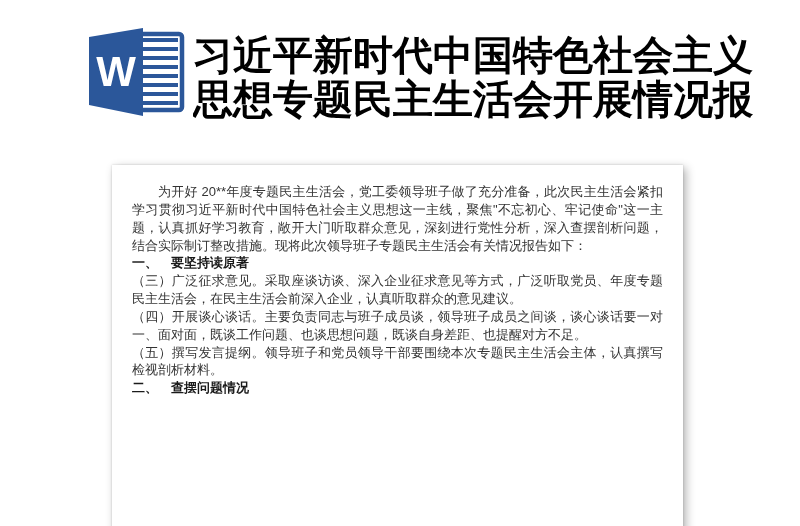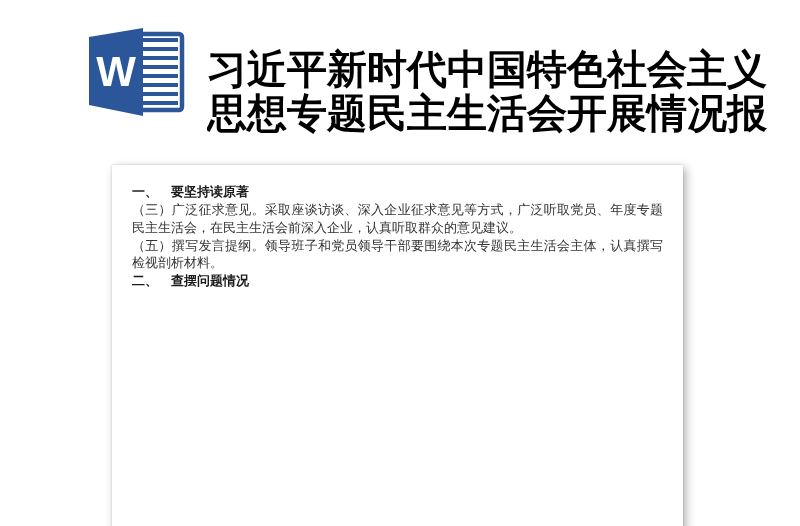--- a/index.html
+++ b/index.html
@@ -19,21 +19,21 @@
   .word-icon{
     position:absolute;left:88px;top:27px;width:98px;height:90px;
   }
   .word-icon .stripe{stroke:var(--word-blue);stroke-width:4;}
   .word-icon .doc-sheet{fill:#ffffff;stroke:var(--word-blue);stroke-width:4.5;}
   .word-icon .w-letter{
     fill:#ffffff;font-family:"Liberation Sans",sans-serif;
     font-size:42px;font-weight:bold;
   }
   .page-title{
-    position:absolute;left:191px;top:31px;width:578px;margin:16px;
+    position:absolute;left:191px;top:31px;width:578px;margin:2px;
     font-size:40px;line-height:44px;font-weight:700;
     color:var(--title-color);
     letter-spacing:0;
     overflow:hidden;max-height:90px;
   }
   .doc-page{
     position:absolute;left:112px;top:165px;width:531px;height:400px;
     background:#ffffff;
     padding:18px 20px 40px 20px;
     box-shadow:3px 3px 9px rgba(0,0,0,0.30), 0 0 2px rgba(0,0,0,0.18);
@@ -63,17 +63,19 @@
       <line class="stripe" x1="53" y1="67" x2="90" y2="67"></line>
       <line class="stripe" x1="53" y1="76" x2="90" y2="76"></line>
     </g>
     <polygon points="1,10 55,1 55,89 1,78" fill="#2B579A"></polygon>
     <text class="w-letter" x="28" y="59" text-anchor="middle">W</text>
   </svg>
   <h1 class="page-title">习近平新时代中国特色社会主义思想专题民主生活会开展情况报</h1>
 </div>
 
 <div class="doc-page">
+  <p class="indent">为开好 20**年度专题民主生活会，党工委领导班子做了充分准备，此次民主生活会紧扣学习贯彻习近平新时代中国特色社会主义思想这一主线，聚焦"不忘初心、牢记使命"这一主题，认真抓好学习教育，敞开大门听取群众意见，深刻进行党性分析，深入查摆剖析问题，结合实际制订整改措施。现将此次领导班子专题民主生活会有关情况报告如下：</p>
   <p class="heading">一、　要坚持读原著</p>
   <p>（三）广泛征求意见。采取座谈访谈、深入企业征求意见等方式，广泛听取党员、年度专题民主生活会，在民主生活会前深入企业，认真听取群众的意见建议。</p>
+  <p>（四）开展谈心谈话。主要负责同志与班子成员谈，领导班子成员之间谈，谈心谈话要一对一、面对面，既谈工作问题、也谈思想问题，既谈自身差距、也提醒对方不足。</p>
   <p>（五）撰写发言提纲。领导班子和党员领导干部要围绕本次专题民主生活会主体，认真撰写检视剖析材料。</p>
   <p class="heading">二、　查摆问题情况</p>
 </div>
 
 </body></html>

